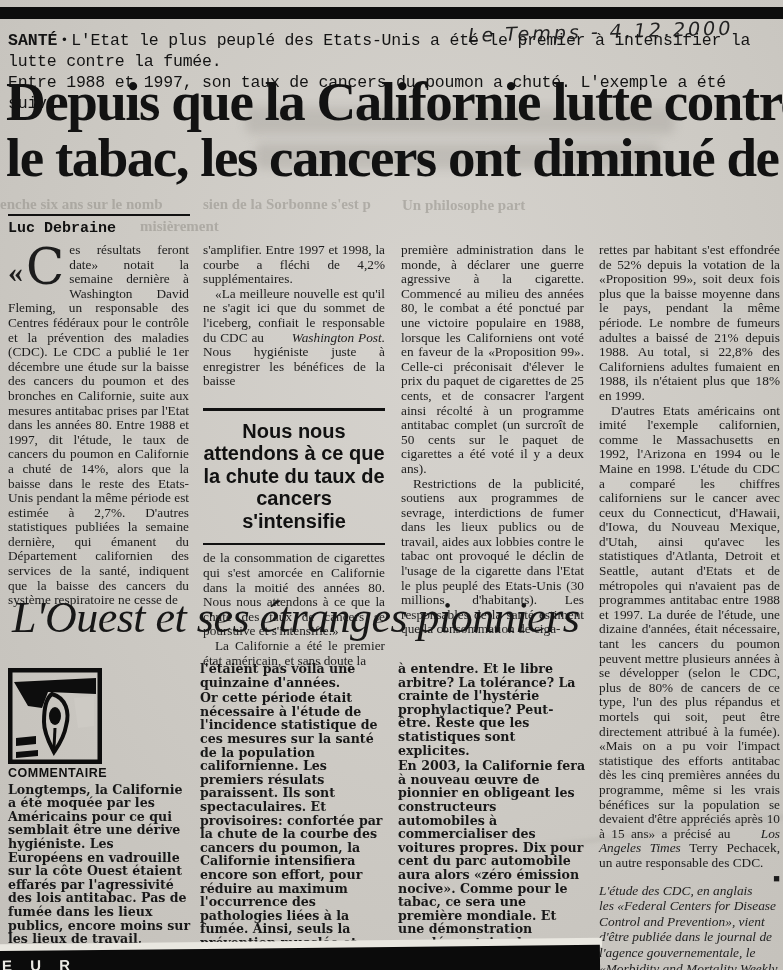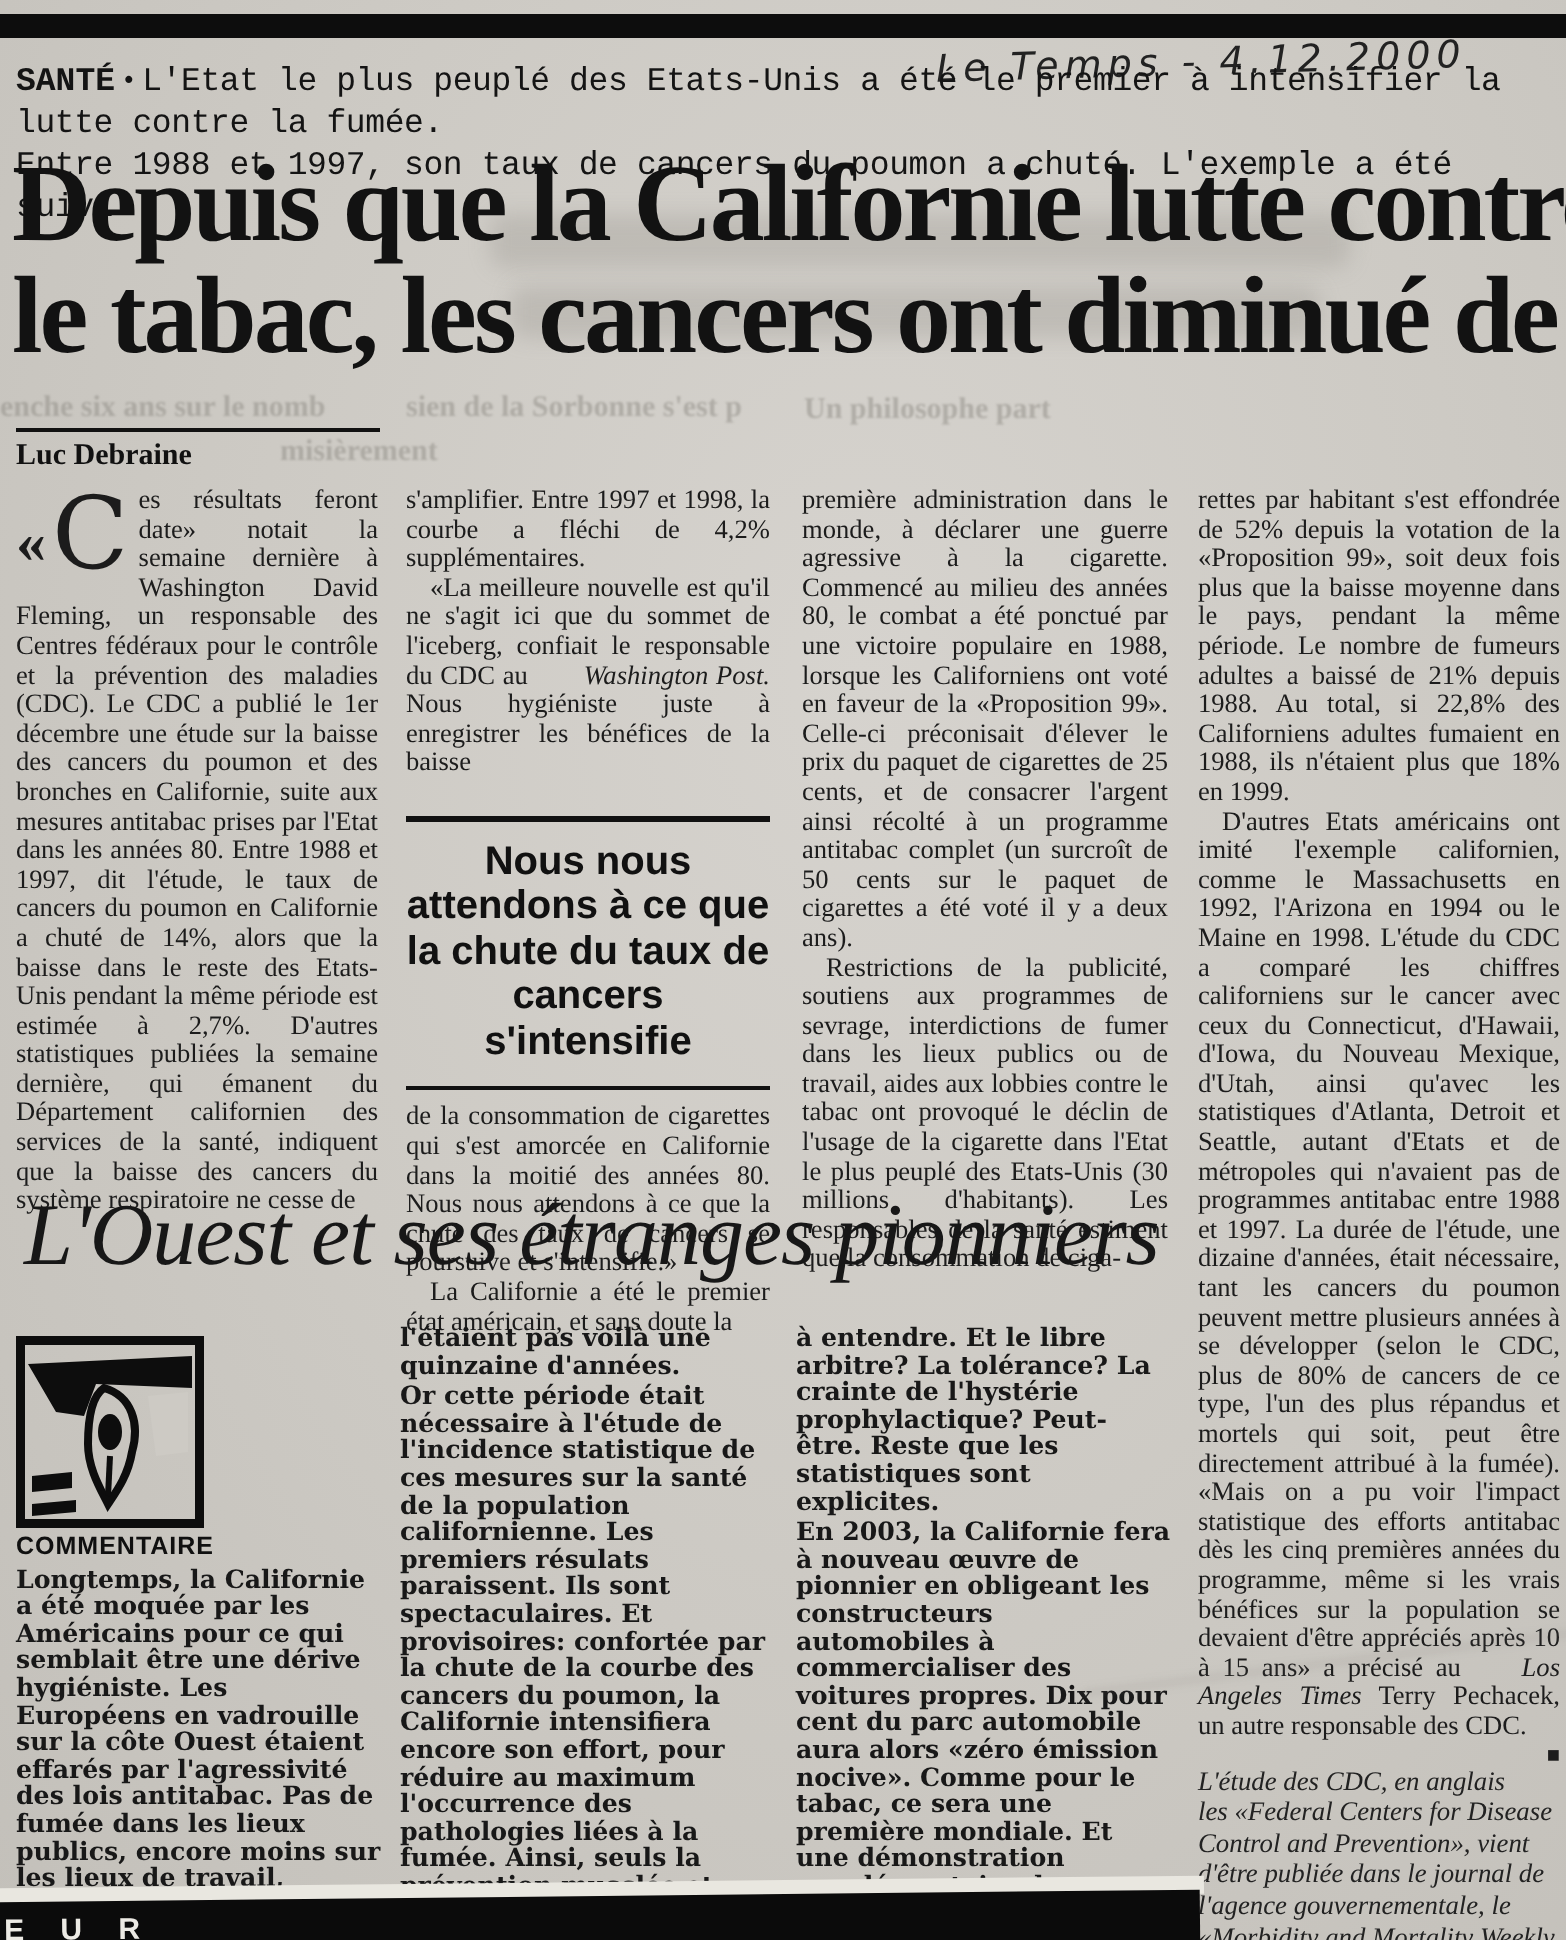--- a/index.html
+++ b/index.html
@@ -36,21 +36,21 @@
   
   .ghost{
     position:absolute;color:#8d8a83;opacity:.5;filter:blur(.4px);
     font-family:"Liberation Serif", serif;font-weight:bold;font-size:15px;
     white-space:nowrap;pointer-events:none;
   }
   .smudge{position:absolute;background:rgba(148,145,138,.30);filter:blur(5px);border-radius:8px;pointer-events:none;}
   
   .byline{position:absolute;left:8px;top:214px;width:182px;}
   .byline .rule{height:2px;background:#111;margin-bottom:4px;}
-  .byline .name{font-family:Liberation Serif, serif;font-weight:bold;font-size:15px;color:#111;}
+  .byline .name{font-family:Liberation Mono, monospace;font-weight:bold;font-size:15px;color:#111;}
   
   .col{
     position:absolute;top:243px;
     font-size:13.3px;line-height:14.6px;text-align:justify;color:#1c1c1c;
   }
   .col p{margin:0;}
   .col p.ind{text-indent:12px;}
   #col1{left:8px;width:181px;height:360px;}
   #col2{left:203px;width:182px;height:380px;}
   #col3{left:401px;width:183px;height:395px;}

